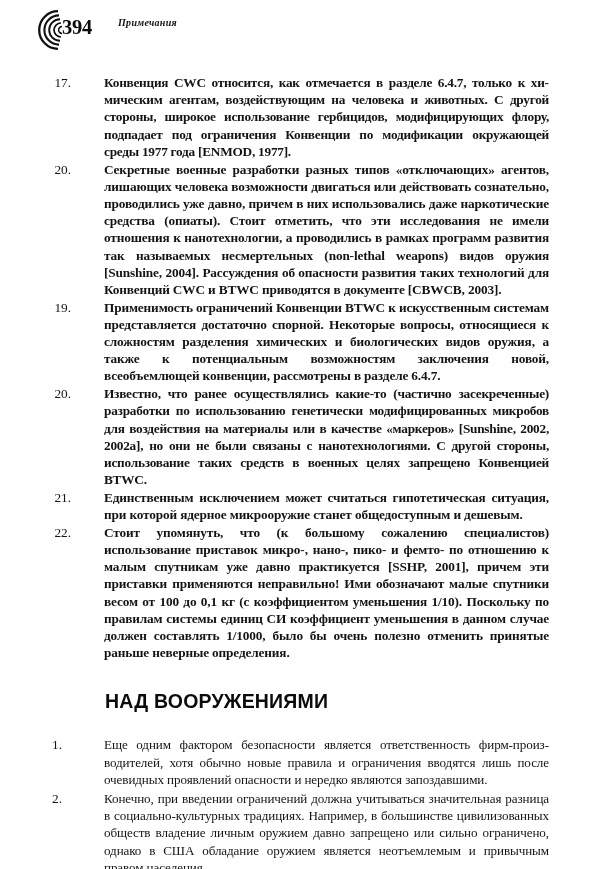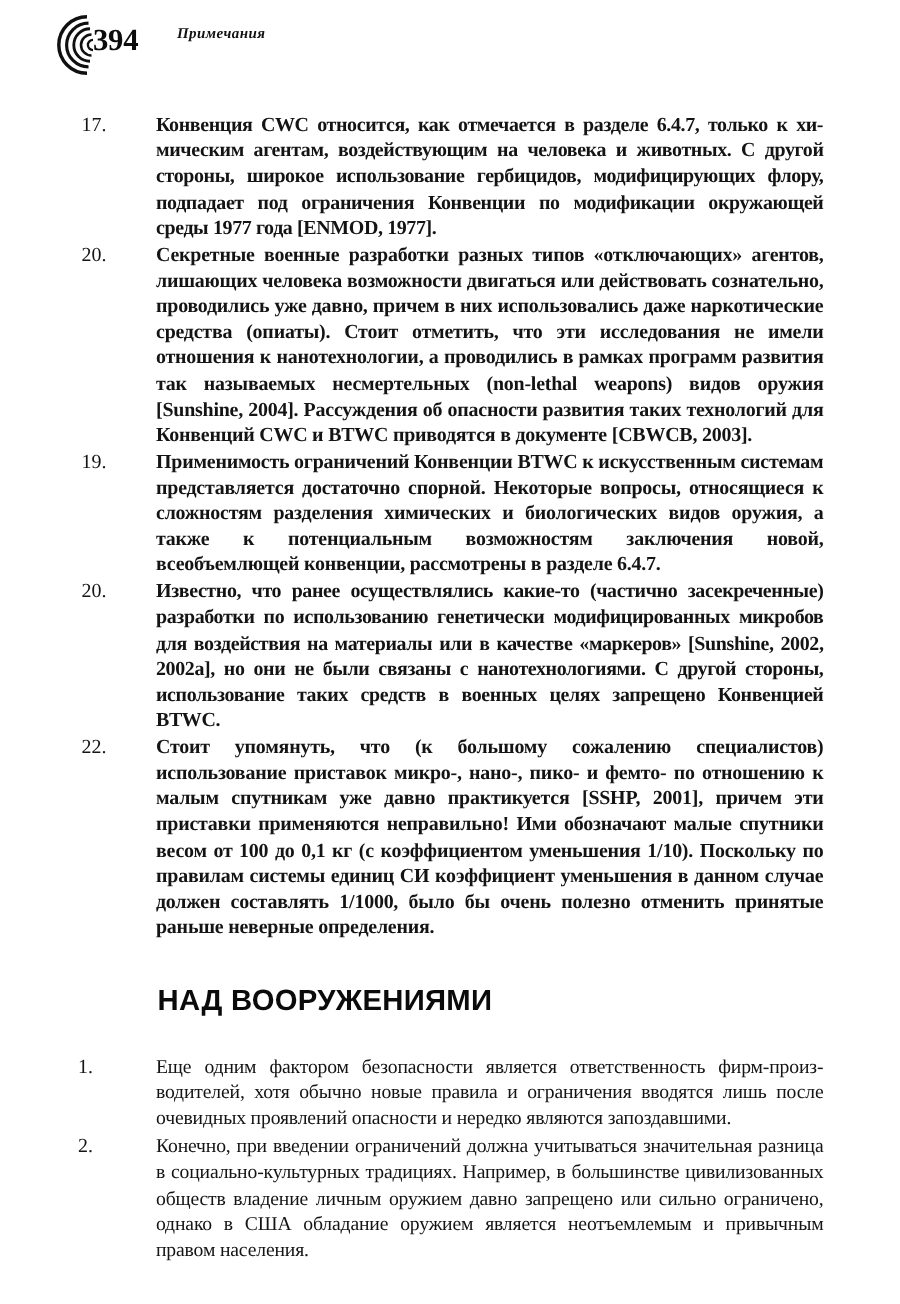--- a/index.html
+++ b/index.html
@@ -173,20 +173,24 @@
     </li>
     <li>
       <span class="num heavy">19.</span>
       <span class="para heavy">Применимость ограничений Конвенции BTWC к искусственным систе­мам представляется достаточно спорной. Некоторые вопросы, относя­щиеся к сложностям разделения химических и биологических видов ору­жия, а также к потенциальным возможностям заключения новой, всеобъемлющей конвенции, рассмотрены в разделе 6.4.7.</span>
     </li>
     <li>
       <span class="num">20.</span>
       <span class="para semi">Известно, что ранее осуществлялись какие-то (частично засекреченные) раз­работки по использованию генетически модифицированных микробов для воздействия на материалы или в качестве «маркеров» [Sunshine, 2002, 2002a], но они не были связаны с нанотехнологиями. С другой стороны, использова­ние таких средств в военных целях запрещено Конвенцией BTWC.</span>
     </li>
     <li>
+      <span class="num heavy">21.</span>
+      <span class="para heavy">Единственным исключением может считаться гипотетическая ситуация, при которой ядерное микрооружие станет общедоступным и дешевым.</span>
+    </li>
+    <li>
       <span class="num heavy">22.</span>
       <span class="para heavy">Стоит упомянуть, что (к большому сожалению специалистов) использование приставок микро-, нано-, пико- и фемто- по отношению к малым спутникам уже давно практикуется [SSHP, 2001], причем эти приставки применяются неправильно! Ими обозначают малые спутники весом от 100 до 0,1 кг (с ко­эффициентом уменьшения 1/10). Поскольку по правилам системы единиц СИ коэффициент уменьшения в данном случае должен составлять 1/1000, было бы очень полезно отменить принятые раньше неверные определения.</span>
     </li>
   </ol>
 
   <h1 class="chapter-heading">
     <span class="l2">НАД ВООРУЖЕНИЯМИ</span>
   </h1>
 
   <div class="post-chapter">

